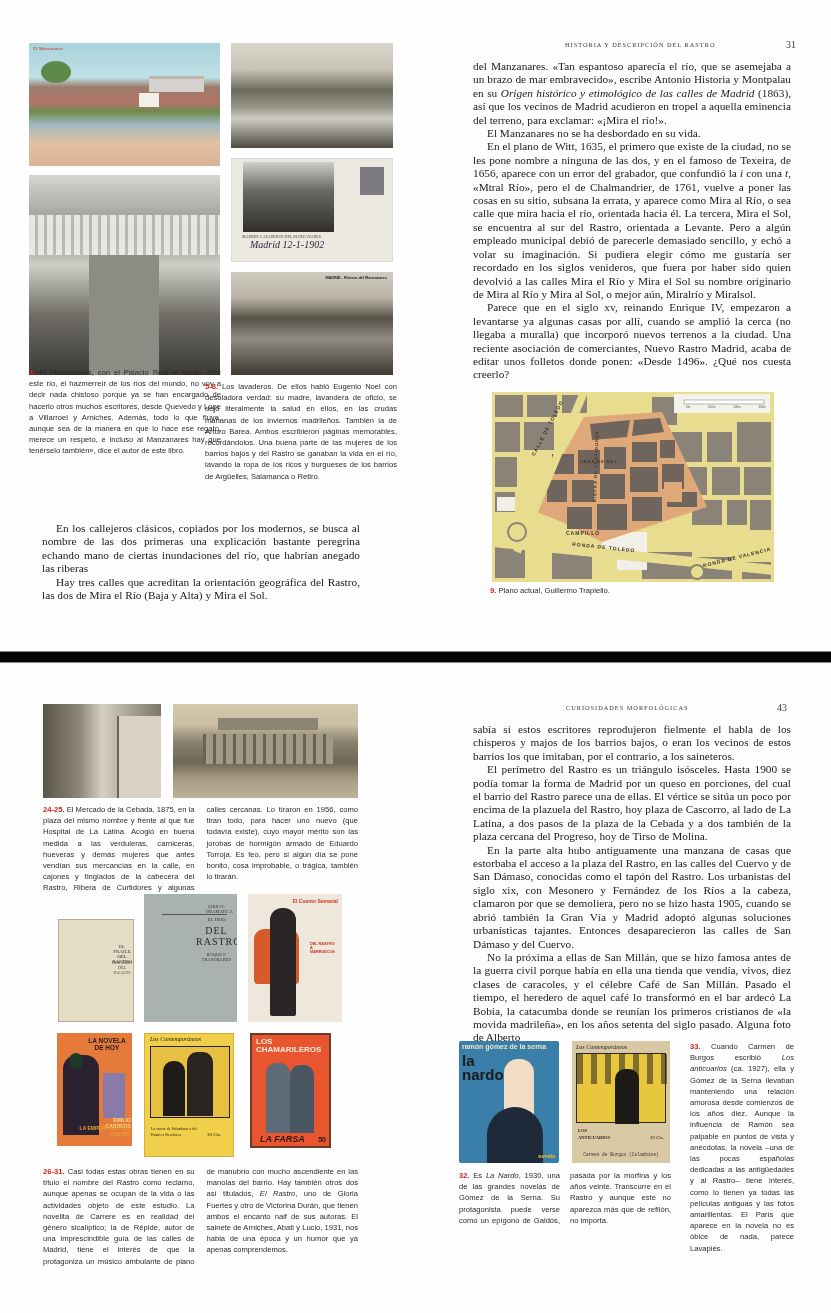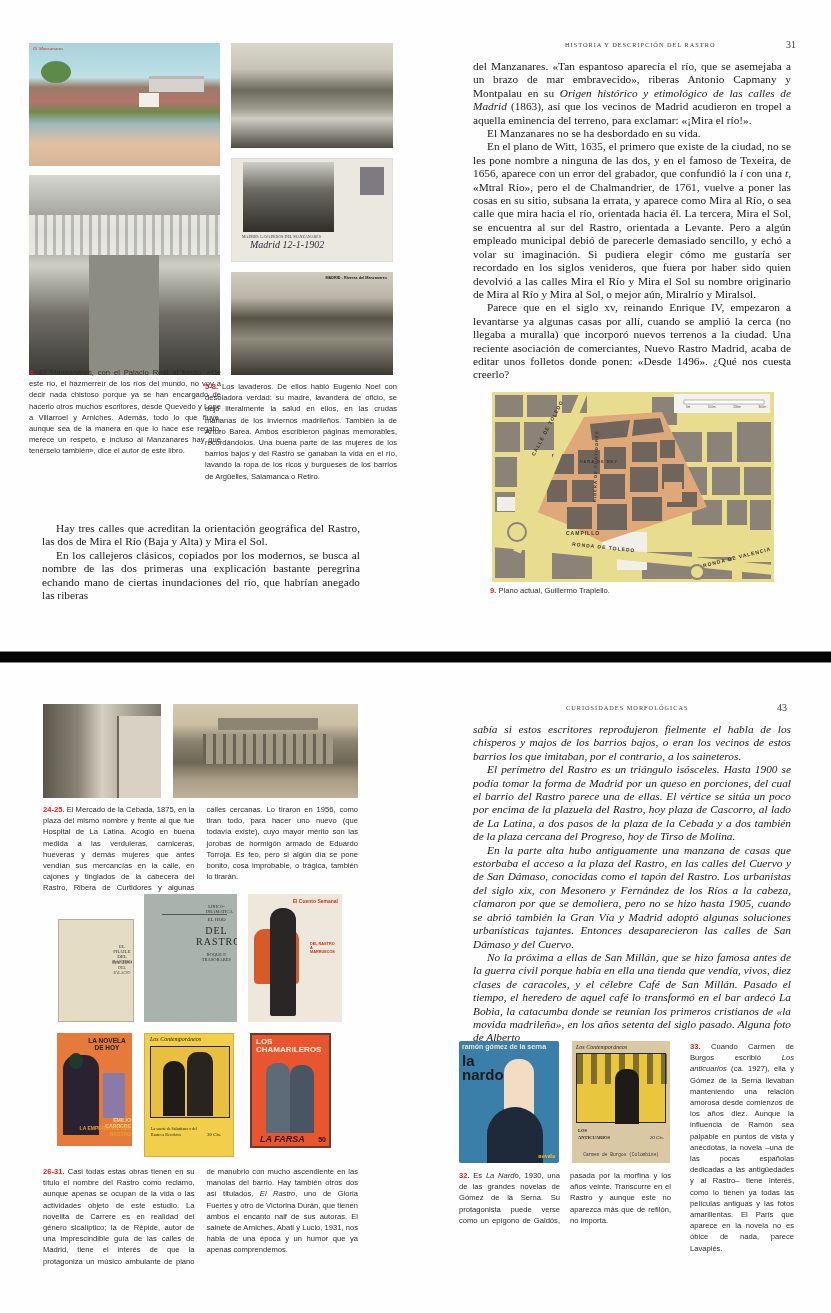--- a/index.html
+++ b/index.html
@@ -69,29 +69,29 @@
 
   <div class="caption" style="left:29px;top:367px;width:192px;">
     <span class="cap-num">4.</span><span> El Manzanares, con el Palacio Real al fondo. «De este río, el hazmerreír de los ríos del mundo, no voy a decir nada chistoso porque ya se han encargado de hacerlo otros muchos escritores, desde Quevedo y Lope a Villarroel y Arniches. Además, todo lo que fluye, aunque sea de la manera en que lo hace ese regato, merece un respeto, e incluso al Manzanares hay que tenérselo también», dice el autor de este libro.</span>
   </div>
 
   <div class="caption" style="left:205px;top:381px;width:192px;">
     <span class="cap-num">5-8.</span><span> Los lavaderos. De ellos habló Eugenio Noel con desoladora verdad: su madre, lavandera de oficio, se dejó literalmente la salud en ellos, en las crudas mañanas de los inviernos madrileños. También la de Arturo Barea. Ambos escribieron páginas memorables, recordándolos. Una buena parte de las mujeres de los barrios bajos y del Rastro se ganaban la vida en el río, lavando la ropa de los ricos y burgueses de los barrios de Argüelles, Salamanca o Retiro.</span>
   </div>
 
   <div class="bodytext" style="left:42px;top:522px;width:318px;">
+    <p>En los callejeros clásicos, copiados por los modernos, se busca al nombre de las dos primeras una explicación bastante peregrina echando mano de ciertas inundaciones del río, que habrían anegado las riberas</p>
     <p>Hay tres calles que acreditan la orientación geográfica del Rastro, las dos de Mira el Río (Baja y Alta) y Mira el Sol.</p>
-    <p>En los callejeros clásicos, copiados por los modernos, se busca al nombre de las dos primeras una explicación bastante peregrina echando mano de ciertas inundaciones del río, que habrían anegado las riberas</p>
   </div>
 
   <div class="running-head" style="left:565px;top:41px;">Historia y descripción del Rastro</div>
   <div class="folio" style="left:778px;top:39px;margin-left:8px;">31</div>
 
   <div class="bodytext" style="left:473px;top:60px;width:318px;">
-    <p class="noindent"><span>del Manzanares. «Tan espantoso aparecía el río, que se asemejaba a un brazo de mar embravecido», riberas Antonio Capmany y Montpalau en su </span><i>Origen histórico y etimológico de las calles de Madrid</i><span> (1863), así que los vecinos de Madrid acudieron en tropel a aquella eminencia del terreno, para exclamar: «¡Mira el río!».</span></p>
+    <p class="noindent"><span>del Manzanares. «Tan espantoso aparecía el río, que se asemejaba a un brazo de mar embravecido», escribe Antonio Historia y Montpalau en su </span><i>Origen histórico y etimológico de las calles de Madrid</i><span> (1863), así que los vecinos de Madrid acudieron en tropel a aquella eminencia del terreno, para exclamar: «¡Mira el río!».</span></p>
     <p>El Manzanares no se ha desbordado en su vida.</p>
     <p><span>En el plano de Witt, 1635, el primero que existe de la ciudad, no se les pone nombre a ninguna de las dos, y en el famoso de Texeira, de 1656, aparece con un error del grabador, que confundió la </span><i>i</i><span> con una </span><i>t</i><span>, «Mtral Río», pero el de Chalmandrier, de 1761, vuelve a poner las cosas en su sitio, subsana la errata, y aparece como Mira al Río, o sea calle que mira hacia el río, orientada hacia él. La tercera, Mira el Sol, se encuentra al sur del Rastro, orientada a Levante. Pero a algún empleado municipal debió de parecerle demasiado sencillo, y echó a volar su imaginación. Si pudiera elegir cómo me gustaría ser recordado en los siglos venideros, que fuera por haber sido quien devolvió a las calles Mira el Río y Mira el Sol su nombre originario de Mira al Río y Mira al Sol, o mejor aún, Miralrío y Miralsol.</span></p>
     <p>Parece que en el siglo xv, reinando Enrique IV, empezaron a levantarse ya algunas casas por allí, cuando se amplió la cerca (no llegaba a muralla) que incorporó nuevos terrenos a la ciudad. Una reciente asociación de comerciantes, Nuevo Rastro Madrid, acaba de editar unos folletos donde ponen: «Desde 1496». ¿Qué nos cuesta creerlo?</p>
   </div>
 
   <div class="map">
     <svg viewBox="0 0 282 190" preserveAspectRatio="none">
       <rect width="282" height="190" fill="#e8dc8e"></rect>
 
       <g fill="#8b8378">
@@ -233,21 +233,21 @@
     <div class="abs" style="right:3px;top:101px;font-size:7px;font-weight:bold;color:#2a1a14;font-family:'Liberation Sans',sans-serif;">50</div>
   </div>
 
   <div class="caption" style="left:43px;top:1166px;width:315px;column-count:2;column-gap:12px;">
     <span class="cap-num">26-31.</span><span> Casi todas estas obras tienen en su título el nombre del Rastro como reclamo, aunque apenas se ocupan de la vida o las actividades objeto de este estudio. La novelita de Carrere es en realidad del género sicalíptico; la de Répide, autor de una imprescindible guía de las calles de Madrid, tiene el interés de que la protagoniza un músico ambulante de piano de manubrio con mucho ascendiente en las manolas del barrio. Hay también otros dos así titulados, </span><i>El Rastro</i><span>, uno de Gloria Fuertes y otro de Victorina Durán, que tienen ambos el encanto naif de sus autoras. El sainete de Arniches, Abati y Lucio, 1931, nos habla de una época y un humor que ya apenas comprendemos.</span>
   </div>
 
   <div class="running-head" style="left:566px;top:704px;">Curiosidades morfológicas</div>
   <div class="folio" style="left:777px;top:702px;">43</div>
 
-  <div class="bodytext" style="left:473px;top:723px;width:318px;font-style:italic;">
+  <div class="bodytext" style="left:473px;top:723px;width:318px;">
     <p class="noindent">sabía si estos escritores reprodujeron fielmente el habla de los chisperos y majos de los barrios bajos, o eran los vecinos de estos barrios los que imitaban, por el contrario, a los saineteros.</p>
     <p>El perímetro del Rastro es un triángulo isósceles. Hasta 1900 se podía tomar la forma de Madrid por un queso en porciones, del cual el barrio del Rastro parece una de ellas. El vértice se sitúa un poco por encima de la plazuela del Rastro, hoy plaza de Cascorro, al lado de La Latina, a dos pasos de la plaza de la Cebada y a dos también de la plaza cercana del Progreso, hoy de Tirso de Molina.</p>
     <p>En la parte alta hubo antiguamente una manzana de casas que estorbaba el acceso a la plaza del Rastro, en las calles del Cuervo y de San Dámaso, conocidas como el tapón del Rastro. Los urbanistas del siglo xix, con Mesonero y Fernández de los Ríos a la cabeza, clamaron por que se demoliera, pero no se hizo hasta 1905, cuando se abrió también la Gran Vía y Madrid adoptó algunas soluciones urbanísticas tajantes. Entonces desaparecieron las calles de San Dámaso y del Cuervo.</p>
     <p>No la próxima a ellas de San Millán, que se hizo famosa antes de la guerra civil porque había en ella una tienda que vendía, vivos, diez clases de caracoles, y el célebre Café de San Millán. Pasado el tiempo, el heredero de aquel café lo transformó en el bar ardecó La Bobia, la catacumba donde se reunían los primeros cristianos de «la movida madrileña», en los años setenta del siglo pasado. Alguna foto de Alberto</p>
   </div>
 
   <div class="book" style="left:459px;top:1041px;width:100px;height:122px;background:#3a7eaa;border-radius:2px;">
     <div class="abs" style="left:3px;top:2px;font-size:7px;font-weight:bold;color:#f0e4c8;font-family:'Liberation Sans',sans-serif;white-space:nowrap;">ramón gómez de la serna</div>
     <div class="abs" style="left:3px;top:13px;width:40px;font-size:15px;line-height:14px;font-weight:bold;color:#1a1a1a;font-family:'Liberation Sans',sans-serif;text-align:left;">la nardo</div>
     <div class="abs" style="left:45px;top:18px;width:30px;height:60px;background:#f2dcc4;border-radius:14px 14px 6px 6px;"></div>

